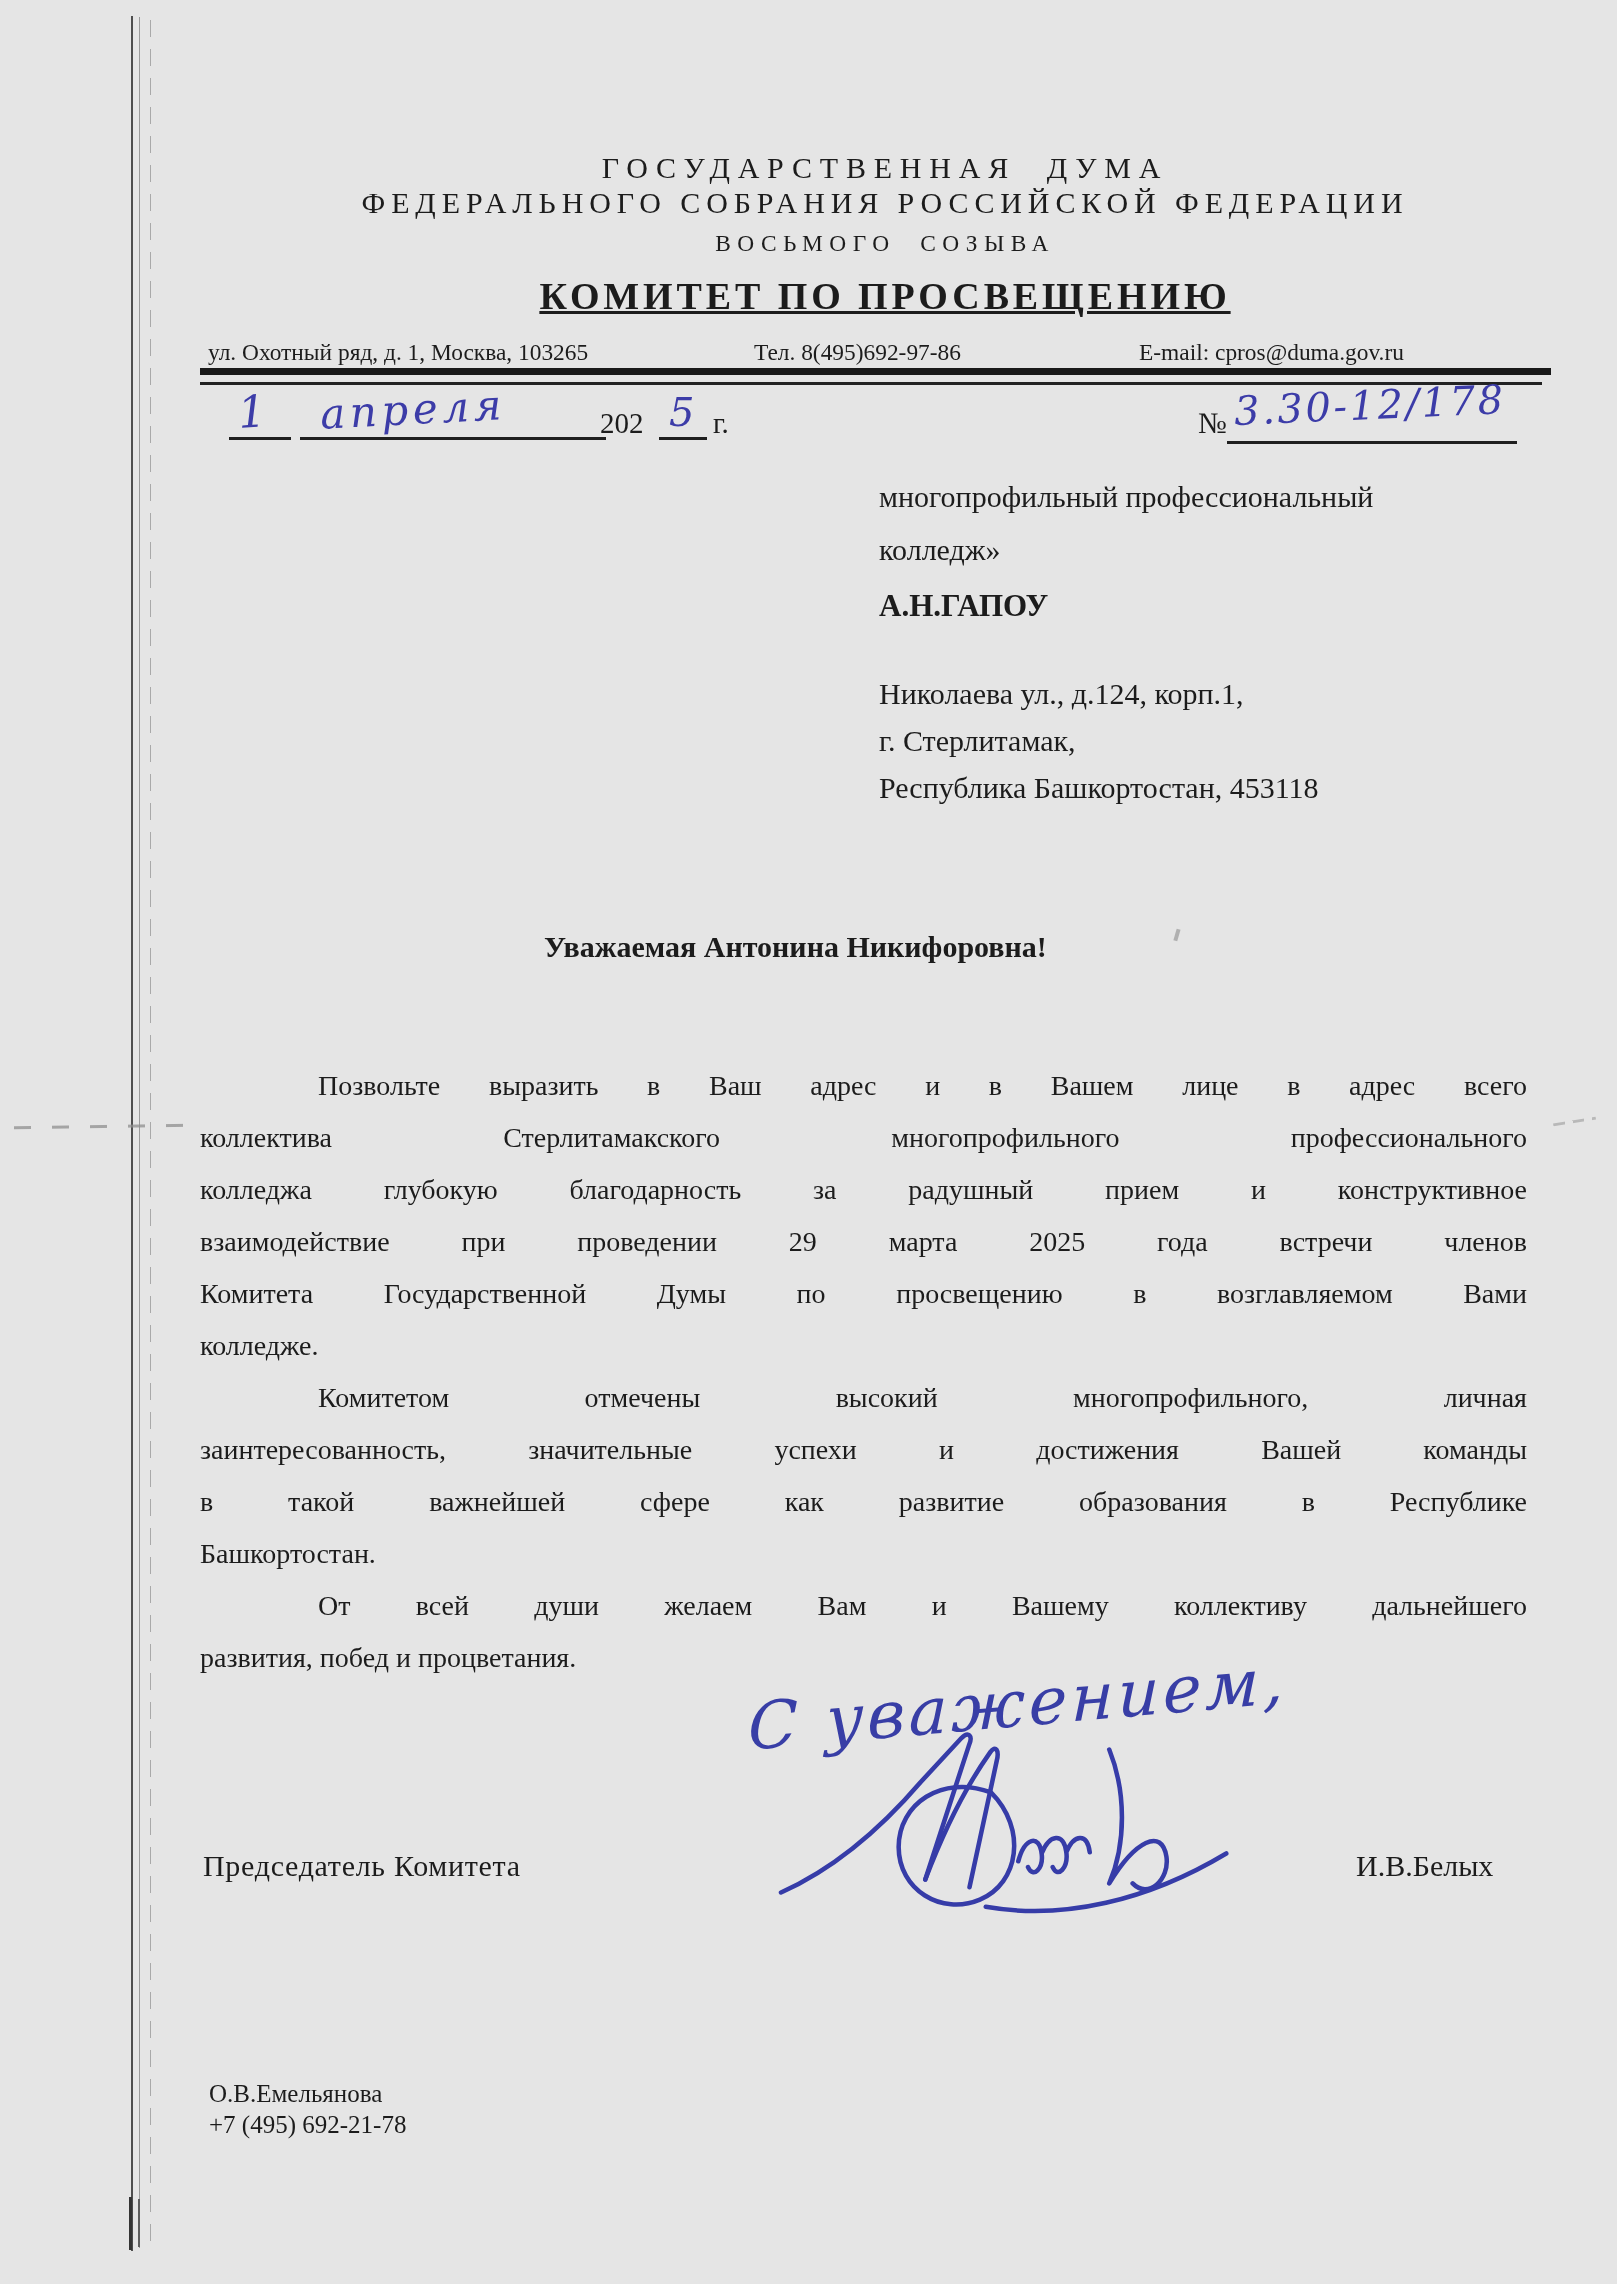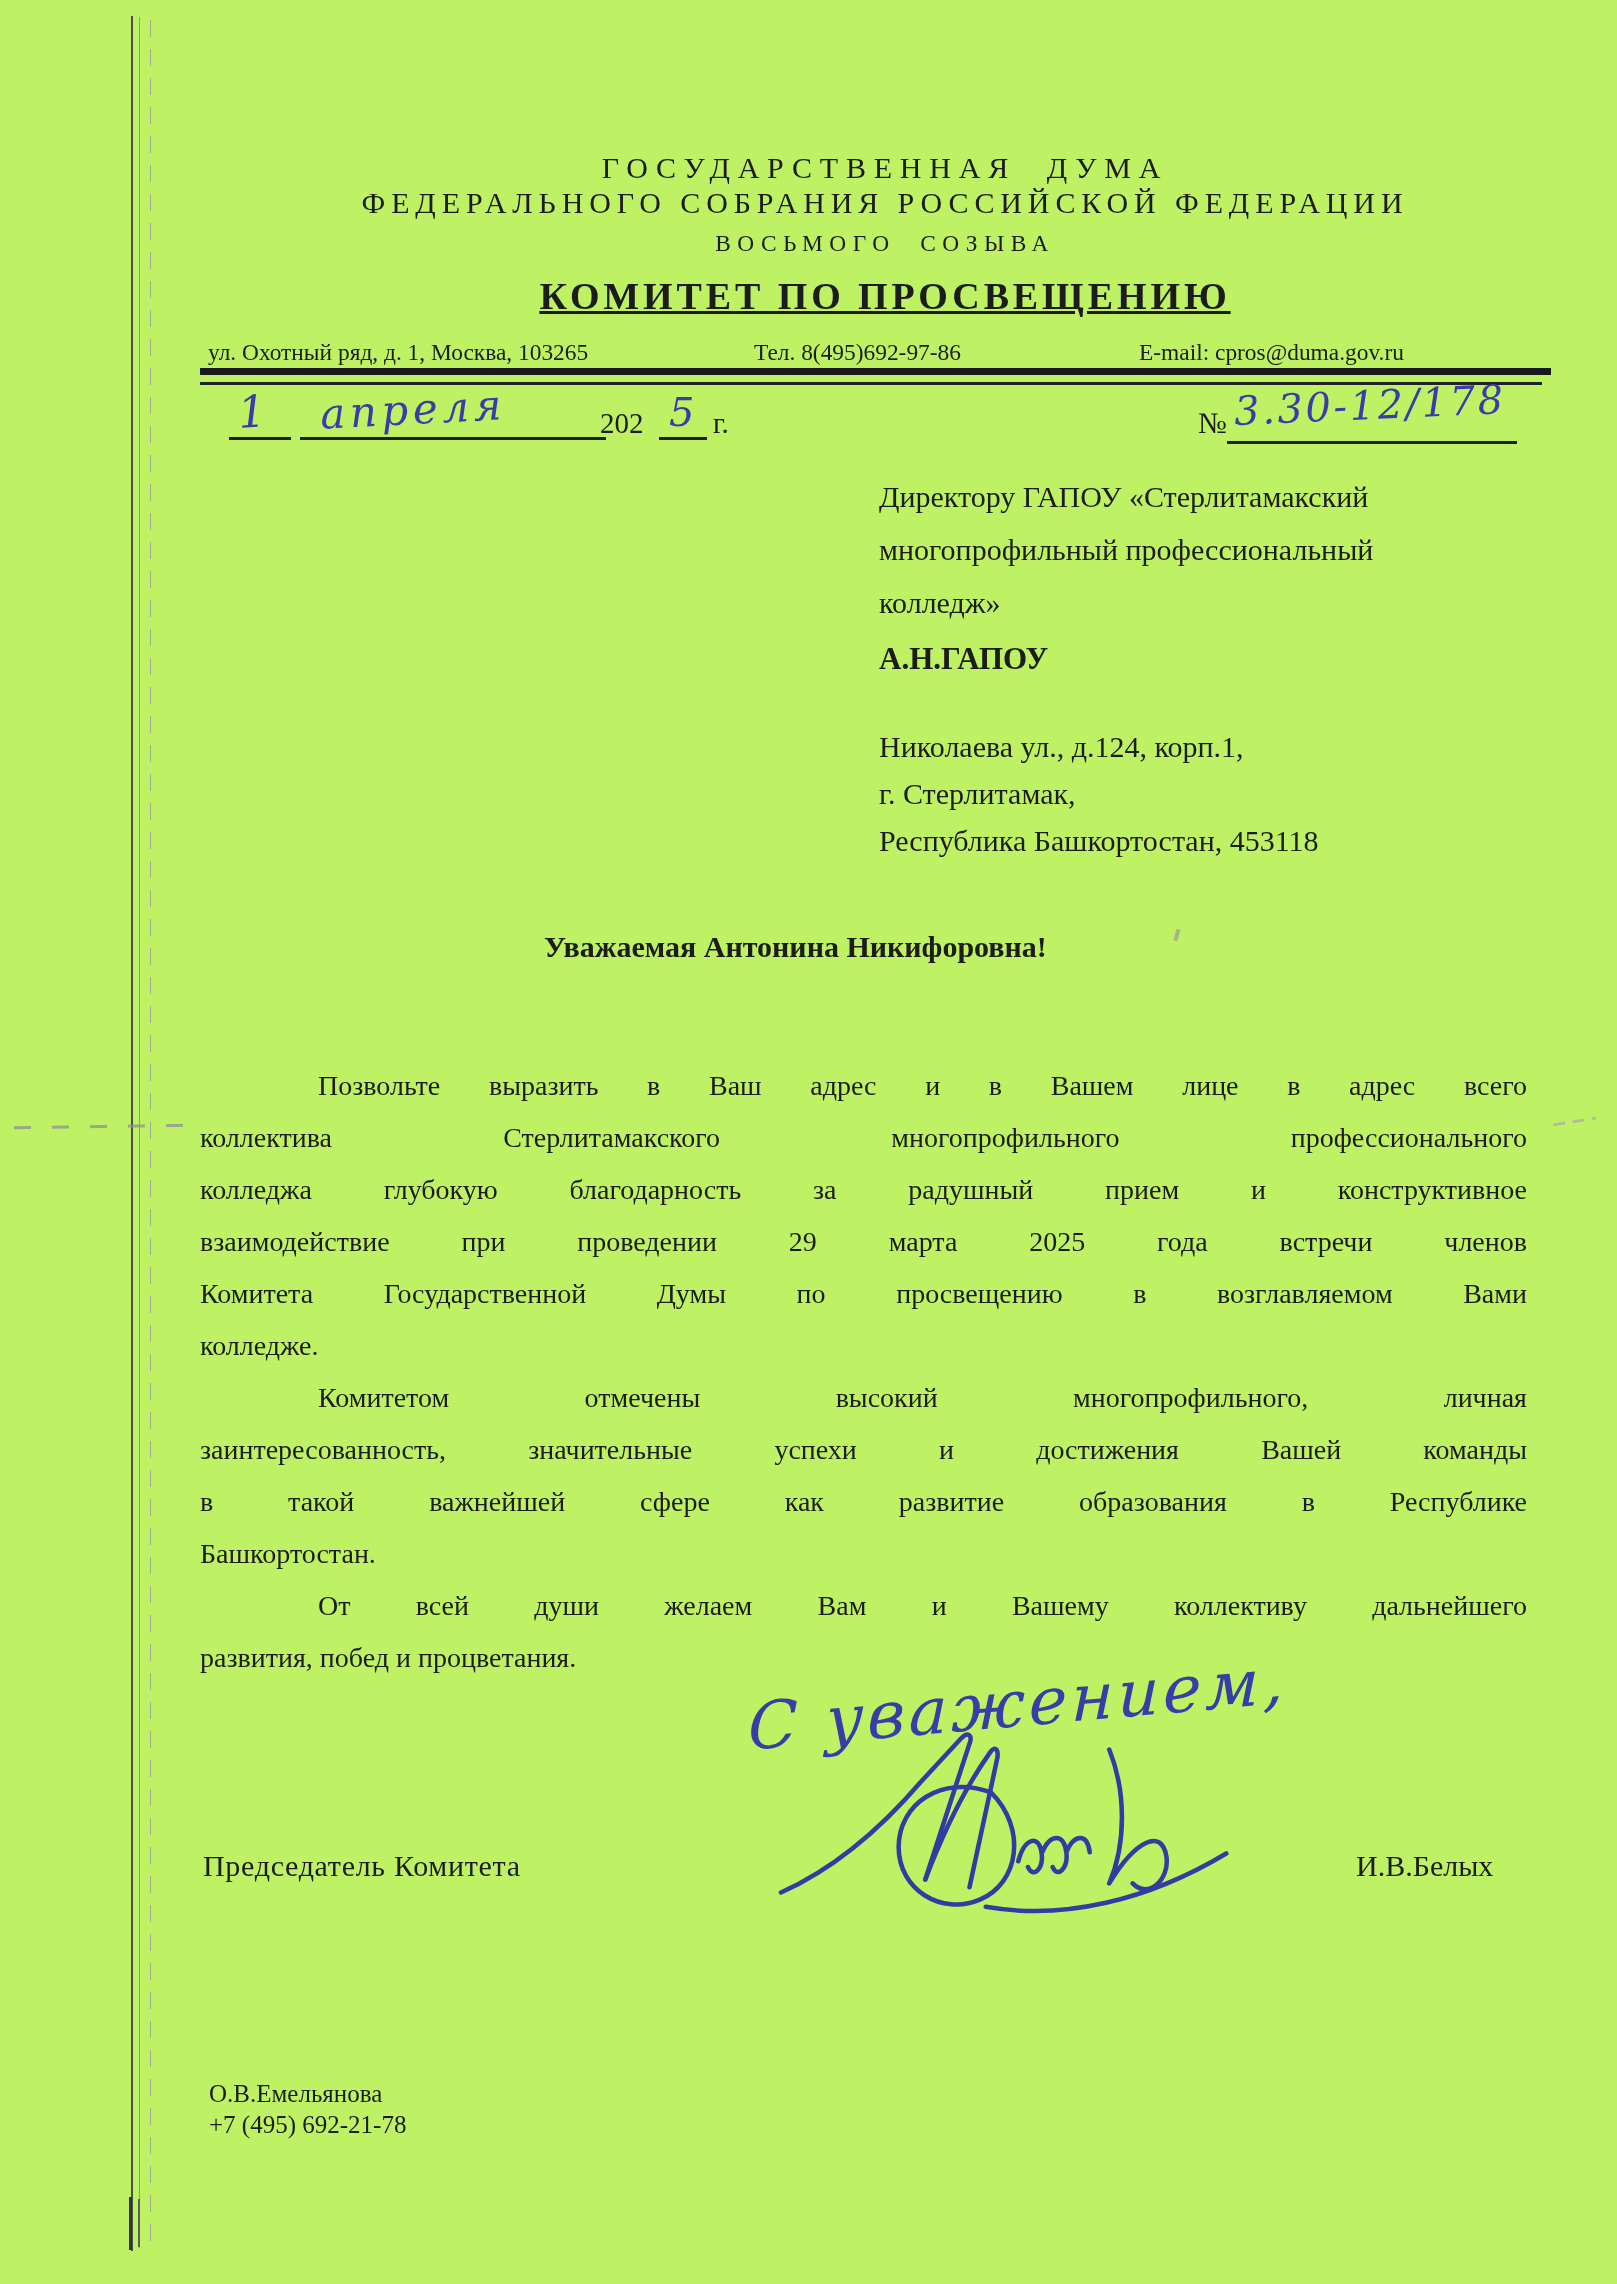--- a/index.html
+++ b/index.html
@@ -1,18 +1,18 @@
 <!DOCTYPE html>
 <html style="font-size:10.4px"><head>
 <meta charset="utf-8">
 <style>
   html,body { margin:0; padding:0; background:#9a9a9a; }
   .page {
     position:relative; width:1617px; height:2284px;
-    background:#bef264; overflow:hidden;
+    background:#e5e5e5; overflow:hidden;
     font-family:"Liberation Serif","DejaVu Serif",serif;
     color:#1c1c1c;
   }
   .abs { position:absolute; }
 
   
   .bind1 { left:131px; top:15.6px; width:2px; height:2235px; background:#4e4e4e; }
   .bind2 { left:139px; top:17px; width:1.3px; height:2231px; background:#8d8d8d; opacity:.85; }
   .bind3 { left:150px; top:19.5px; width:1.3px; height:2227px;
            background:repeating-linear-gradient(#9a9a9a 0 17px, transparent 17px 29px); opacity:.8; }
@@ -114,21 +114,20 @@
   <span class="abs hw hwYear">5</span>
   <span class="abs printed yearSuffix">г.</span>
   <span class="abs printed numSign">№</span>
   <span class="abs hw hwNumber">3.30-12/178</span>
   <div class="abs uline ulA"></div>
   <div class="abs uline ulB"></div>
   <div class="abs uline ulC"></div>
   <div class="abs uline ulD"></div>
 
   <div class="abs recipient">
-    <div>Директору ГАПОУ «Стерлитамакский</div>
     <div>многопрофильный профессиональный</div>
     <div>колледж»</div>
     <div class="recipName">А.Н.ГАПОУ</div>
     <div class="recipAddr">
       <div>Николаева ул.,  д.124, корп.1,</div>
       <div>г. Стерлитамак,</div>
       <div>Республика Башкортостан, 453118</div>
     </div>
   </div>
 

